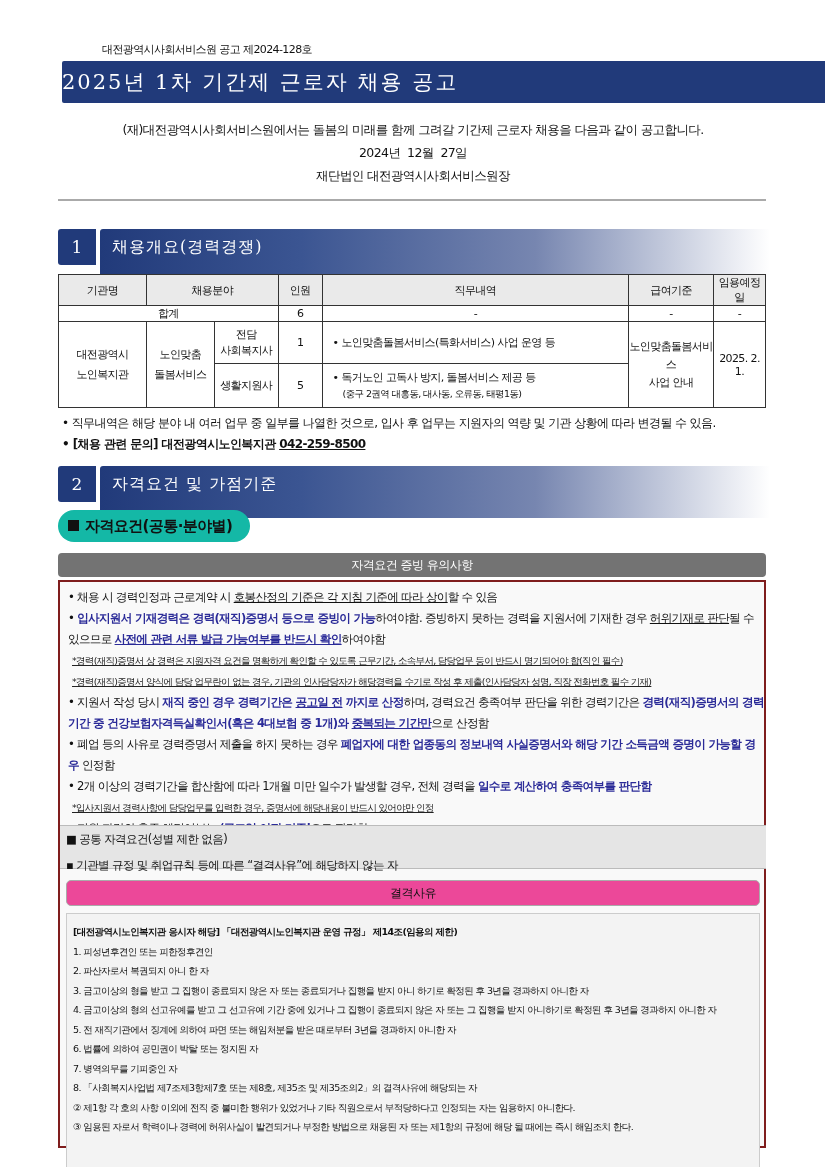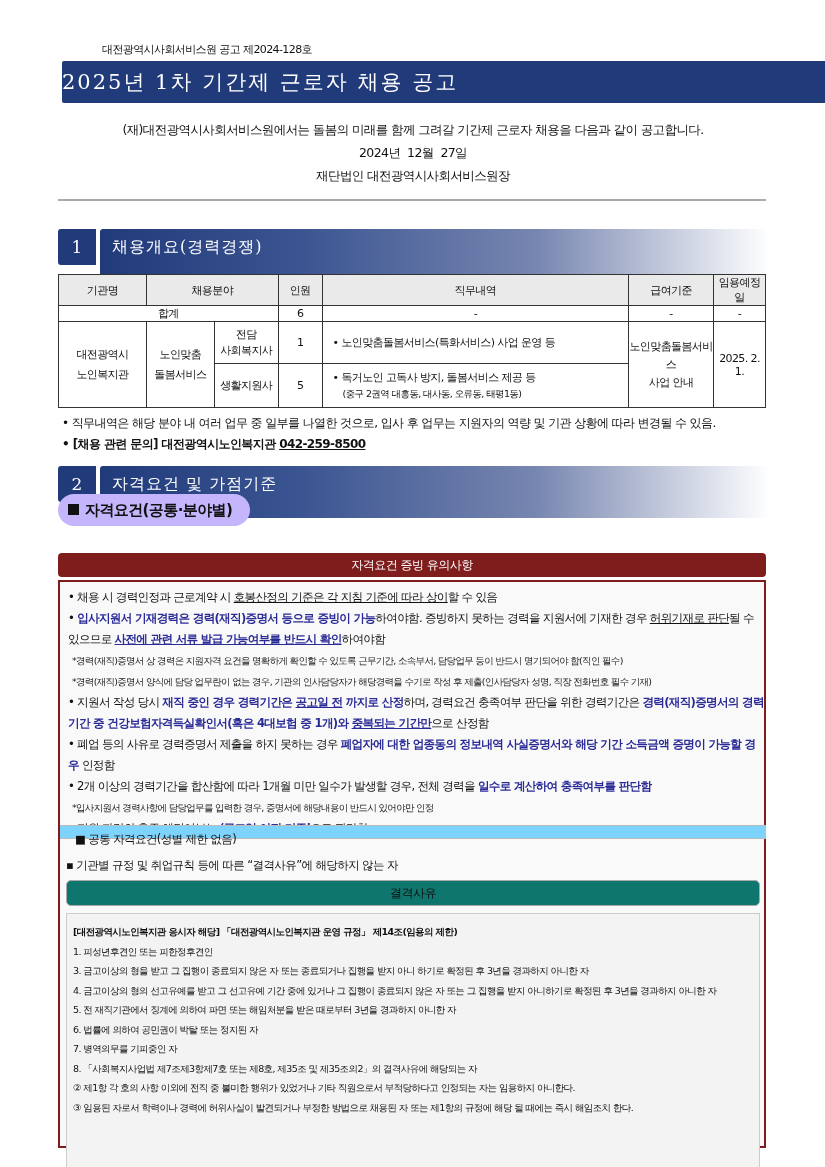--- a/index.html
+++ b/index.html
@@ -15,35 +15,35 @@
 
   table.recruit { position: absolute; left: 58px; top: 274px; width: 708px; border-collapse: collapse; font-size: 11px; letter-spacing: -0.6px; }
   table.recruit th, table.recruit td { border: 1px solid #333; text-align: center; vertical-align: middle; }
   table.recruit th { background: #eaeaea; font-weight: normal; height: 24px; }
   table.recruit td.left { text-align: left; padding-left: 10px; }
   table.recruit tr.total td { height: 16px; }
 
   .notes { position: absolute; left: 62px; top: 413px; font-size: 12px; letter-spacing: -0.6px; line-height: 21px; }
   .phone { text-decoration: underline; margin-top: 12px; }
 
-  .pill { position: absolute; left: 58px; top: 494px; height: 32px; padding: 0 18px 0 10px; background: #c4b5fd; border-radius: 16px; font-size: 15px; line-height: 32px; font-weight: bold; letter-spacing: -0.6px; }
+  .pill { position: absolute; left: 58px; top: 510px; height: 32px; padding: 0 18px 0 10px; background: #14b8a6; border-radius: 16px; font-size: 15px; line-height: 32px; font-weight: bold; letter-spacing: -0.6px; }
   .pill-sq { display: inline-block; width: 11px; height: 11px; background: #111; margin-right: 6px; }
 
-  .dark-bar { position: absolute; left: 58px; top: 553px; width: 708px; height: 24px; background: #7f1d1d; border-radius: 4px; color: #fff; text-align: center; font-size: 12px; line-height: 24px; letter-spacing: -0.5px; }
+  .dark-bar { position: absolute; left: 58px; top: 553px; width: 708px; height: 24px; background: #737373; border-radius: 4px; color: #fff; text-align: center; font-size: 12px; line-height: 24px; letter-spacing: -0.5px; }
 
   .box { position: absolute; left: 58px; top: 580px; width: 708px; height: 568px; border: 2px solid #7f1d1d; background: #f9f9f9; }
   .bullets { padding: 5px 0 0 8px; font-size: 11.6px; letter-spacing: -0.7px; line-height: 21px; }
   .bullets .b { display: block; }
-  .bullets .sub { display: block; font-size: 9.5px; padding-left: 4px; color: #222; }
+  .bullets .sub { display: block; font-size: 9.5px; padding-left: 4px; color: #222; text-decoration: underline; }
   .hl { color: #2b2b98; font-weight: bold; }
   .u { text-decoration: underline; }
 
-  .common-head { position: absolute; left: 0; top: 243px; width: 706px; height: 14px; background: #7dd3fc; font-size: 11.5px; line-height: 26px; padding-left: 15px; letter-spacing: -0.6px; border-top: 1px solid #bbb; border-bottom: 1px solid #bbb; }
+  .common-head { position: absolute; left: 0; top: 243px; width: 706px; height: 44px; background: #e5e5e5; font-size: 11.5px; line-height: 26px; padding-left: 6px; letter-spacing: -0.6px; border-top: 1px solid #bbb; border-bottom: 1px solid #bbb; }
   .common-line { position: absolute; left: 6px; top: 276px; font-size: 11.5px; letter-spacing: -0.6px; }
-  .reason-bar { position: absolute; left: 6px; top: 298px; width: 694px; height: 26px; background: #0f766e; border: 1px solid #aaa; border-radius: 5px; text-align: center; line-height: 24px; font-size: 12px; letter-spacing: -0.5px; }
+  .reason-bar { position: absolute; left: 6px; top: 298px; width: 694px; height: 26px; background: #ec4899; border: 1px solid #aaa; border-radius: 5px; text-align: center; line-height: 24px; font-size: 12px; letter-spacing: -0.5px; }
   .reason-box { position: absolute; left: 6px; top: 331px; width: 694px; height: 296px; background: #f3f3f3; border: 1px solid #ccc; padding: 8px 6px; font-size: 9.5px; letter-spacing: -0.6px; line-height: 19.5px; }
   .reason-box .rh { font-weight: bold; }
 </style>
 </head>
 <body>
 
 <div class="notice-no">대전광역시사회서비스원 공고 제2024-128호</div>
 <div class="title-bar">2025년 1차 기간제 근로자 채용 공고</div>
 
 <div class="intro">
@@ -138,20 +138,21 @@
     <span class="sub">*입사지원서 경력사항에 담당업무를 입력한 경우, 증명서에 해당내용이 반드시 있어야만 인정</span>
     <span class="b"><span>• 지원 자격의 충족 해당여부는 </span><span class="hl">‘공고일 이전 기준’</span><span>으로 판단함.</span></span>
   </div>
 
   <div class="common-head">■ 공통 자격요건(성별 제한 없음)</div>
   <div class="common-line">▪ 기관별 규정 및 취업규칙 등에 따른 “결격사유”에 해당하지 않는 자</div>
   <div class="reason-bar">결격사유</div>
   <div class="reason-box">
     <div class="rh">[대전광역시노인복지관 응시자 해당] 「대전광역시노인복지관 운영 규정」 제14조(임용의 제한)</div>
     <div>1. 피성년후견인 또는 피한정후견인</div>
+    <div>2. 파산자로서 복권되지 아니 한 자</div>
     <div>3. 금고이상의 형을 받고 그 집행이 종료되지 않은 자 또는 종료되거나 집행을 받지 아니 하기로 확정된 후 3년을 경과하지 아니한 자</div>
     <div>4. 금고이상의 형의 선고유예를 받고 그 선고유예 기간 중에 있거나 그 집행이 종료되지 않은 자 또는 그 집행을 받지 아니하기로 확정된 후 3년을 경과하지 아니한 자</div>
     <div>5. 전 재직기관에서 징계에 의하여 파면 또는 해임처분을 받은 때로부터 3년을 경과하지 아니한 자</div>
     <div>6. 법률에 의하여 공민권이 박탈 또는 정지된 자</div>
     <div>7. 병역의무를 기피중인 자</div>
     <div>8. 「사회복지사업법 제7조제3항제7호 또는 제8호, 제35조 및 제35조의2」의 결격사유에 해당되는 자</div>
     <div>② 제1항 각 호의 사항 이외에 전직 중 불미한 행위가 있었거나 기타 직원으로서 부적당하다고 인정되는 자는 임용하지 아니한다.</div>
     <div>③ 임용된 자로서 학력이나 경력에 허위사실이 발견되거나 부정한 방법으로 채용된 자 또는 제1항의 규정에 해당 될 때에는 즉시 해임조치 한다.</div>
   </div>
 </div>

